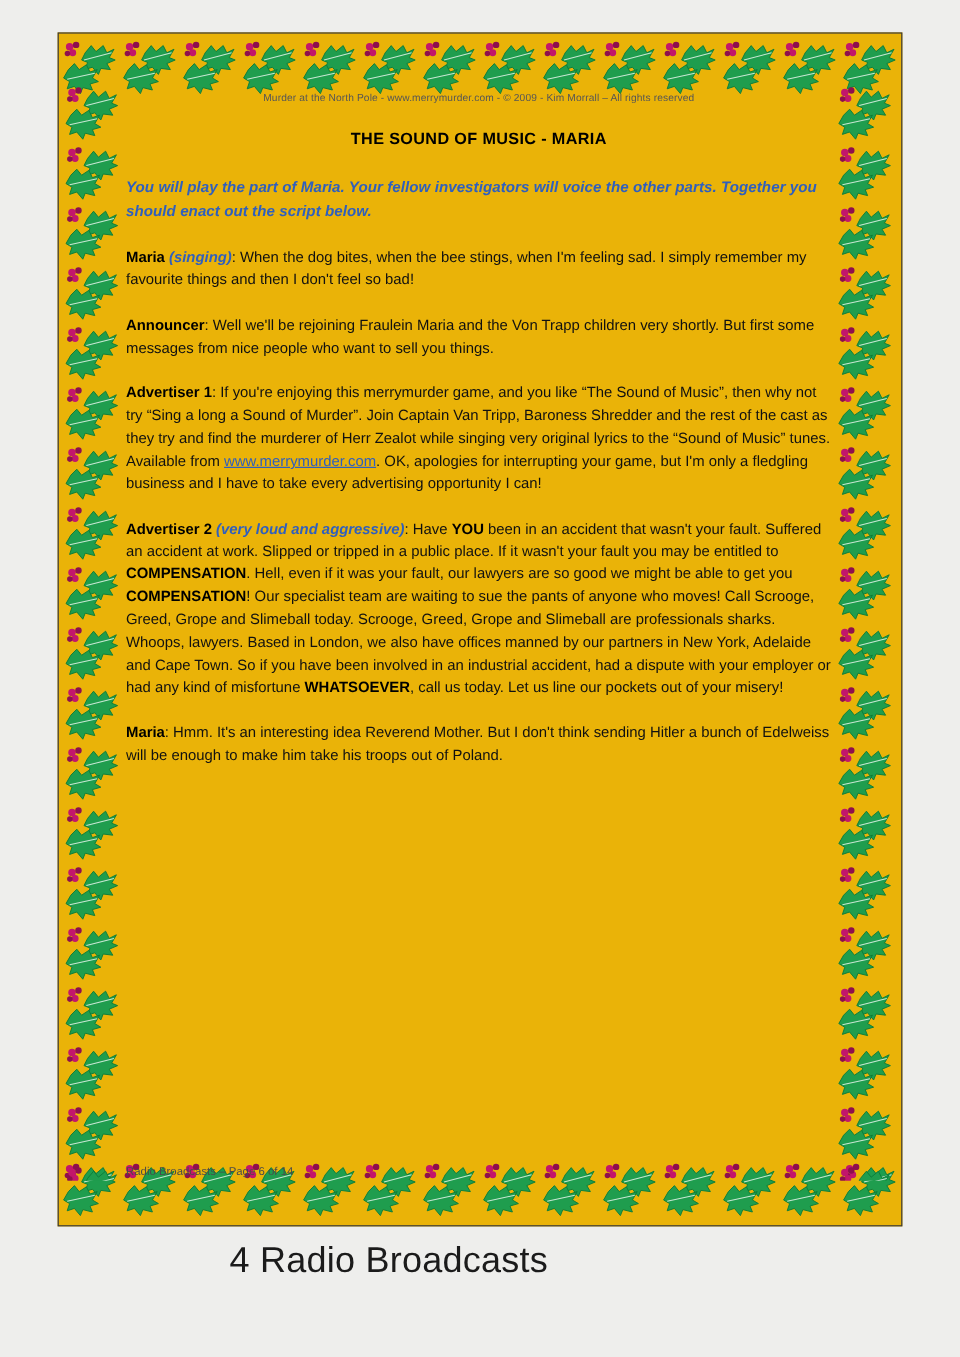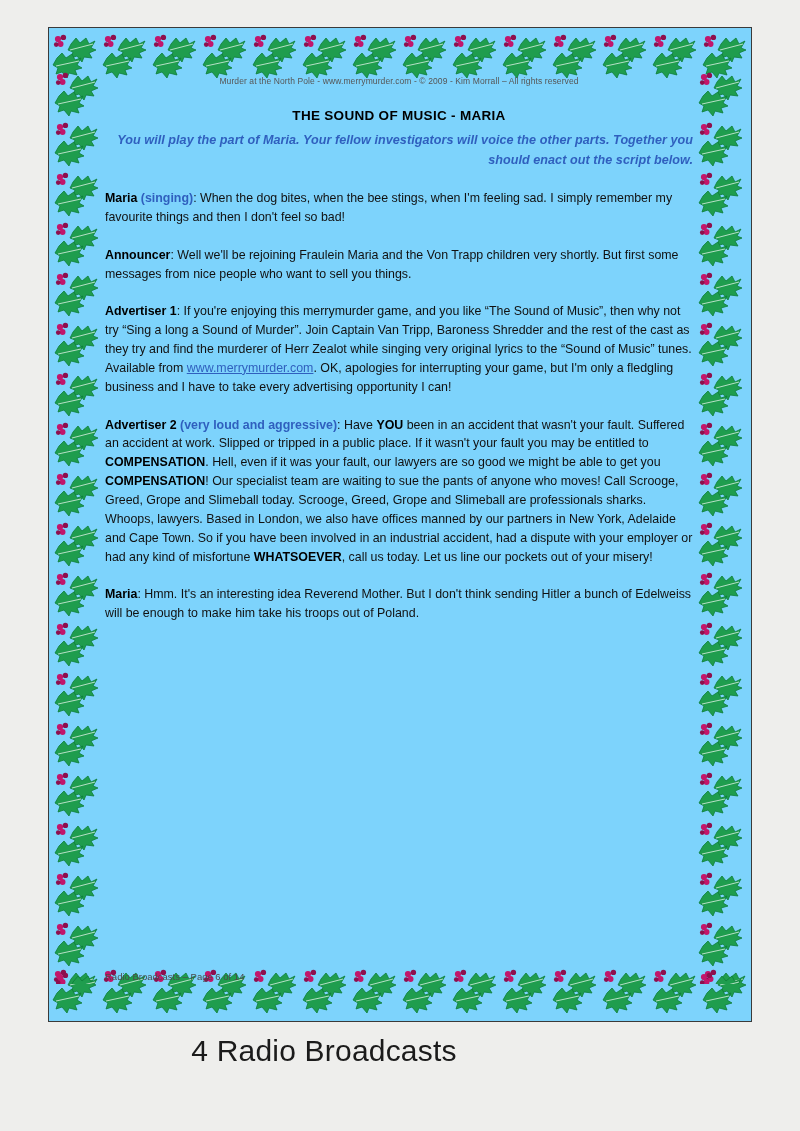--- a/index.html
+++ b/index.html
@@ -21,21 +21,21 @@
     height: 1131px;
   }
 
   
   #page {
     position: absolute;
     left: 48px;
     top: 27px;
     width: 704px;
     height: 995px;
-    background: #7dd3fc;
+    background: #eab308;
     border: 1.5px solid #3a3a3a;
     overflow: hidden;
   }
 
   
   .holly-band {
     position: absolute;
     display: flex;
     overflow: hidden;
     pointer-events: none;
@@ -69,40 +69,39 @@
   .doc-title {
     text-align: center;
     font-size: 13.5px;
     font-weight: bold;
     color: #000000;
     letter-spacing: 0.3px;
     margin-top: 22px;
   }
 
   .intro {
-    margin-top: 8px;
+    margin-top: 24px;
     font-size: 12.6px;
     font-weight: bold;
     font-style: italic;
     color: #2f5fbe;
     line-height: 1.55;
     letter-spacing: 0.05px;
-    text-align: right;
   }
 
   .para {
     margin-top: 19px;
     font-size: 12.4px;
     color: #111111;
     line-height: 1.52;
     text-align: left;
   }
 
   .speaker { font-weight: bold; color: #000; }
-  .direction { font-weight: bold; color: #2f5fbe; }
+  .direction { font-style: italic; font-weight: bold; color: #2f5fbe; }
   .strong { font-weight: bold; color: #000; }
   .weblink {
     color: #2f5fbe;
   }
 
   .footer-line {
     position: absolute;
     left: 0;
     top: 899px;
     width: 588px;

